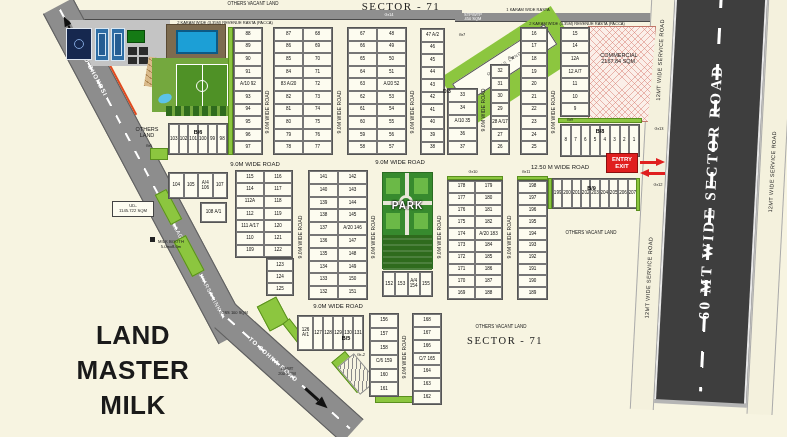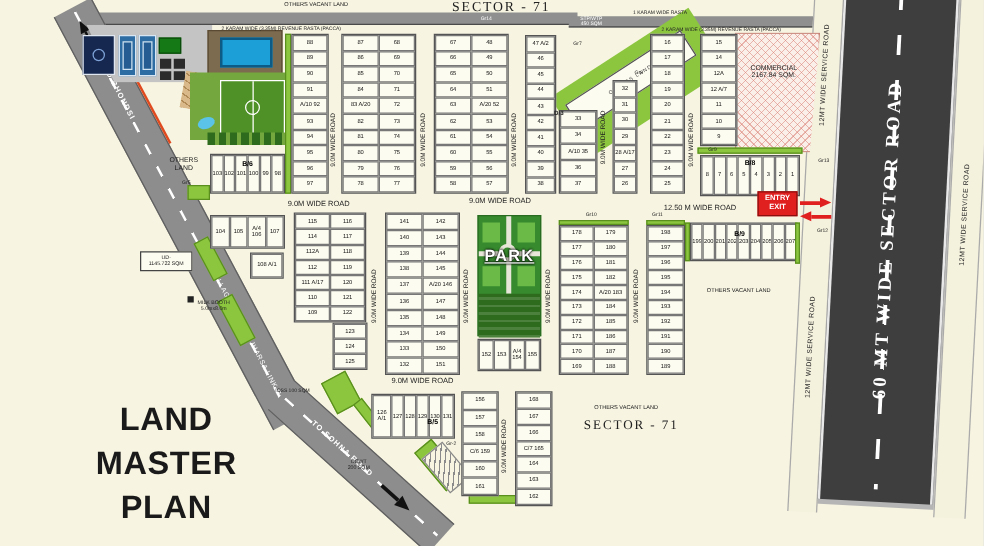--- a/index.html
+++ b/index.html
@@ -145,22 +145,22 @@
   <div class="abs" style="left:382px;top:172px;width:51px;height:97px;background:#378a2e;border:1px solid #2a6b22;box-sizing:border-box;">
     <div class="abs" style="left:3px;top:5px;width:14px;height:16px;background:#7ec850;opacity:.75;"></div>
     <div class="abs" style="left:31px;top:5px;width:14px;height:16px;background:#7ec850;opacity:.75;"></div>
     <div class="abs" style="left:3px;top:40px;width:14px;height:16px;background:#7ec850;opacity:.75;"></div>
     <div class="abs" style="left:31px;top:40px;width:14px;height:16px;background:#7ec850;opacity:.75;"></div>
     <div class="abs" style="left:0;top:28px;width:100%;height:4px;background:#e8e6d8;"></div>
     <div class="abs" style="left:22px;top:0;width:4px;height:62px;background:#e8e6d8;"></div>
     <div class="abs" style="left:16px;top:22px;width:14px;height:14px;border:3px solid #e8e6d8;border-radius:50%;background:#378a2e;box-sizing:border-box;"></div>
     <div class="abs" style="left:0;top:62px;width:100%;height:35px;background:#2f6b1d;
                 background-image:repeating-linear-gradient(0deg,rgba(255,255,255,.14) 0 2px,transparent 2px 6px);"></div>
-    <span class="lbl" style="left:50%;top:34%;color:#fff;font-weight:bold;font-size:13px;letter-spacing:1px;
-                 text-shadow:0 0 2px #000,0 0 2px #000;text-decoration:underline;">PARK</span>
+    <span class="lbl" style="left:50%;top:34%;color:#fff;font-weight:bold;font-size:10px;letter-spacing:1px;
+                 text-shadow:0 0 2px #000,0 0 2px #000;">PARK</span>
   </div>
 
   <div class="greenbar" style="left:228px;top:27px;width:5px;height:128px;"></div>
   <div class="pblock" data-block="t1" style="left: 233px; top: 27px; width: 30px; height: 128px; grid-template-columns: repeat(1, 1fr);">
       <div class="pcell">88</div>
       <div class="pcell">89</div>
       <div class="pcell">90</div>
       <div class="pcell">91</div>
       <div class="pcell">A/10  92</div>
       <div class="pcell">93</div>
@@ -488,16 +488,16 @@
   <span class="lbl vert" style="left:554px;top:112px;font-size:5.2px;">9.0M WIDE ROAD</span>
   <span class="lbl vert" style="left:301px;top:237px;font-size:5.2px;">9.0M WIDE ROAD</span>
   <span class="lbl vert" style="left:374px;top:237px;font-size:5.2px;">9.0M WIDE ROAD</span>
   <span class="lbl vert" style="left:440px;top:237px;font-size:5.2px;">9.0M WIDE ROAD</span>
   <span class="lbl vert" style="left:510px;top:237px;font-size:5.2px;">9.0M WIDE ROAD</span>
   <span class="lbl vert" style="left:405px;top:357px;font-size:5.2px;">9.0M WIDE ROAD</span>
 
   <div class="abs" style="left:38px;top:318px;width:190px;text-align:center;color:#1a1a1a;font-weight:bold;
               font-size:26px;line-height:1.35;letter-spacing:.5px;">
     <div>LAND MASTER</div>
-    <div>PLAN</div>
+    <div>MILK</div>
   </div>
 
 </div>
 
 </body></html>

